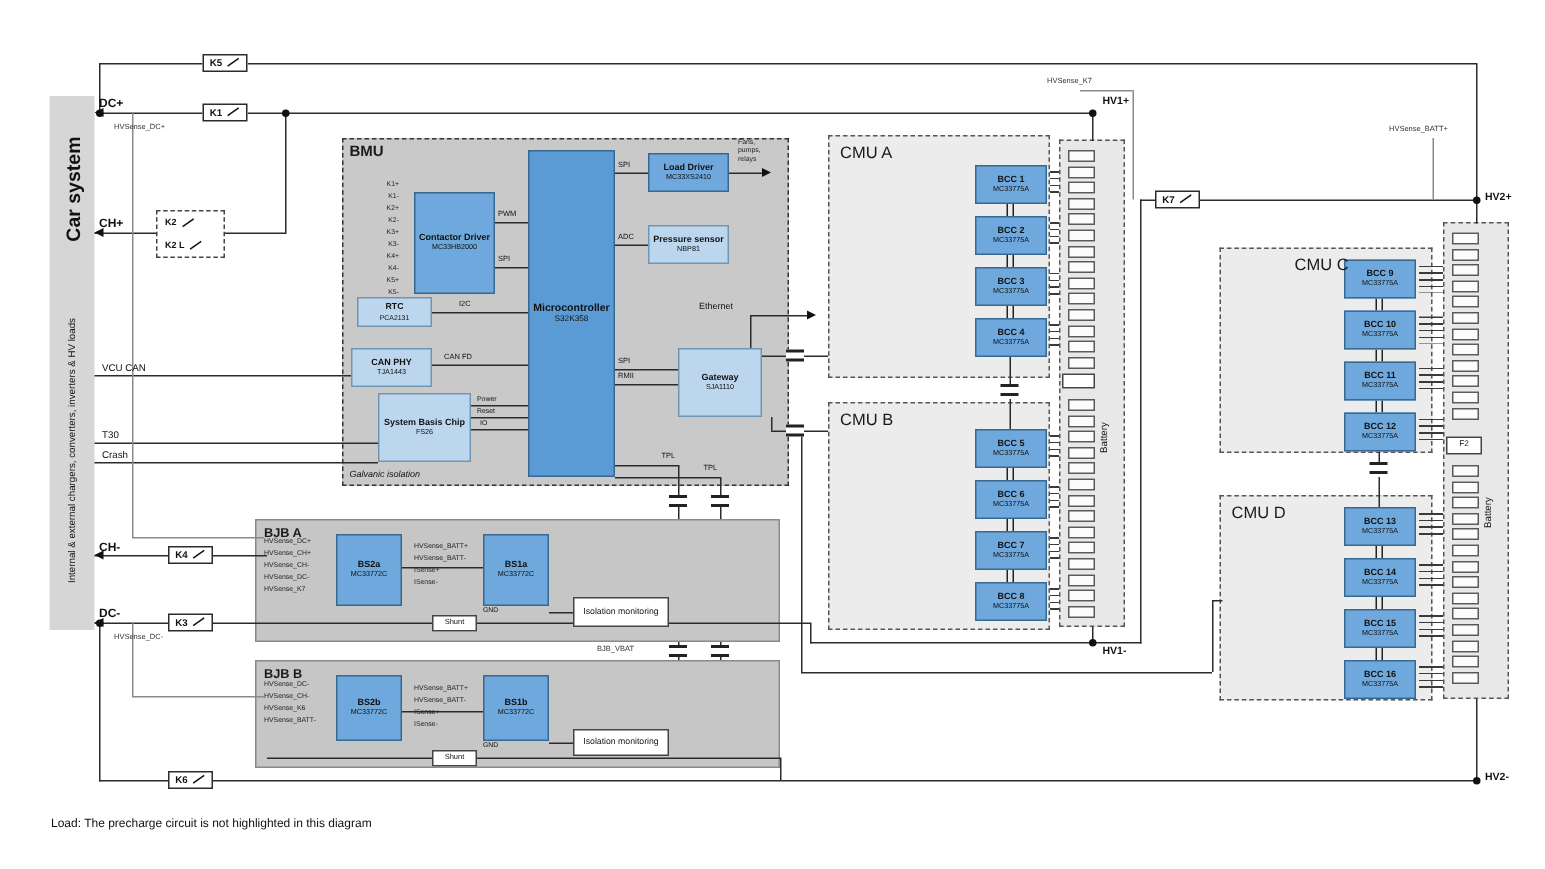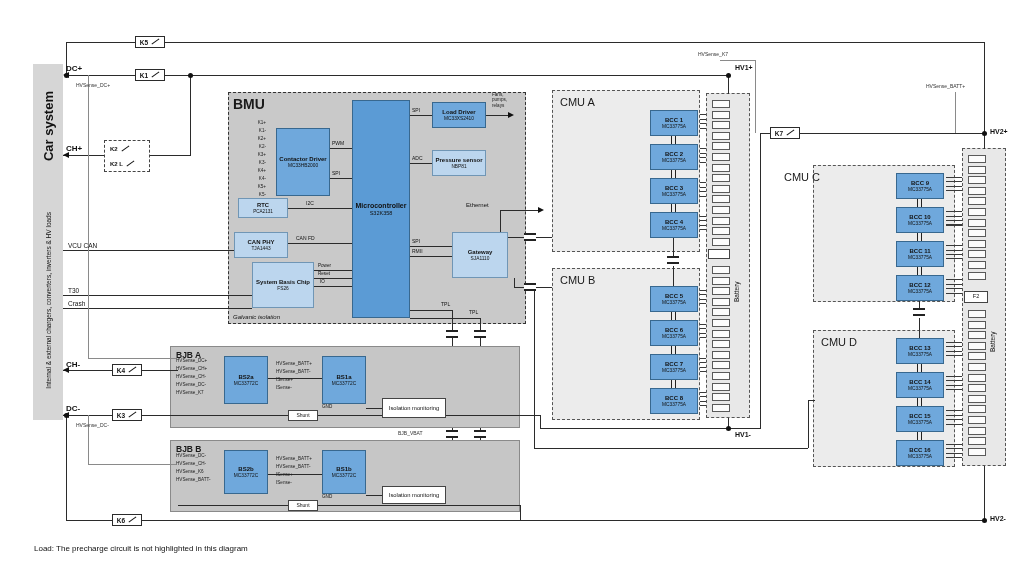--- a/index.html
+++ b/index.html
@@ -424,26 +424,26 @@
 ISense-</div>
   <div class="pincol" style="left:176px;top:452px">HVSense_DC-
 HVSense_CH-
 HVSense_K6
 HVSense_BATT-</div>
   <div class="pincol" style="left:276px;top:455px">HVSense_BATT+
 HVSense_BATT-
 ISense+
 ISense-</div>
 
-  <div class="title" style="left:233px;top:96px;font-size:14px">BMU</div>
+  <div class="title" style="left:233px;top:96px;font-size:10px">BMU</div>
   <div class="title" style="left:176px;top:350px;font-size:8.5px">BJB A</div>
   <div class="title" style="left:176px;top:444px;font-size:8.5px">BJB B</div>
   <div class="title cmu-title" style="left:560px;top:96px">CMU A</div>
   <div class="title cmu-title" style="left:560px;top:274px">CMU B</div>
-  <div class="title cmu-title" style="left:784px;top:171px">CMU C</div>
+  <div class="title cmu-title" style="left:863px;top:171px">CMU C</div>
   <div class="title cmu-title" style="left:821px;top:336px">CMU D</div>
 
   <div class="lbl" style="left:66px;top:64px;font-size:8px;font-weight:bold">DC+</div>
   <div class="lbl" style="left:66px;top:144px;font-size:8px;font-weight:bold">CH+</div>
   <div class="lbl" style="left:66px;top:360px;font-size:8px;font-weight:bold">CH-</div>
   <div class="lbl" style="left:66px;top:404px;font-size:8px;font-weight:bold">DC-</div>
   <div class="lbl" style="left:735px;top:64px;font-size:7px;font-weight:bold">HV1+</div>
   <div class="lbl" style="left:735px;top:431px;font-size:7px;font-weight:bold">HV1-</div>
   <div class="lbl" style="left:990px;top:128px;font-size:7px;font-weight:bold">HV2+</div>
   <div class="lbl" style="left:990px;top:515px;font-size:7px;font-weight:bold">HV2-</div>

